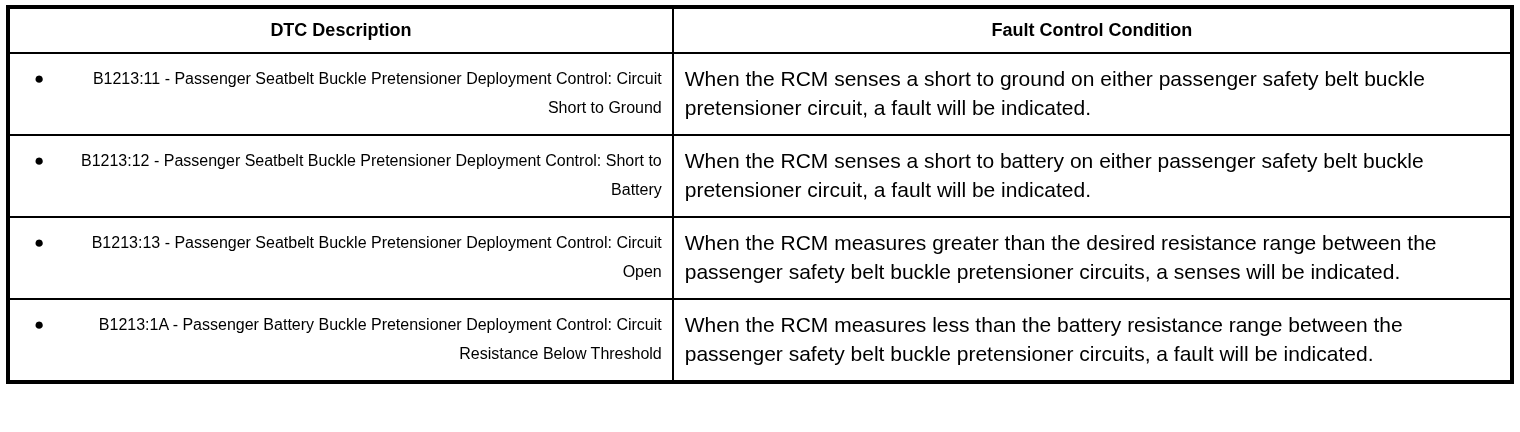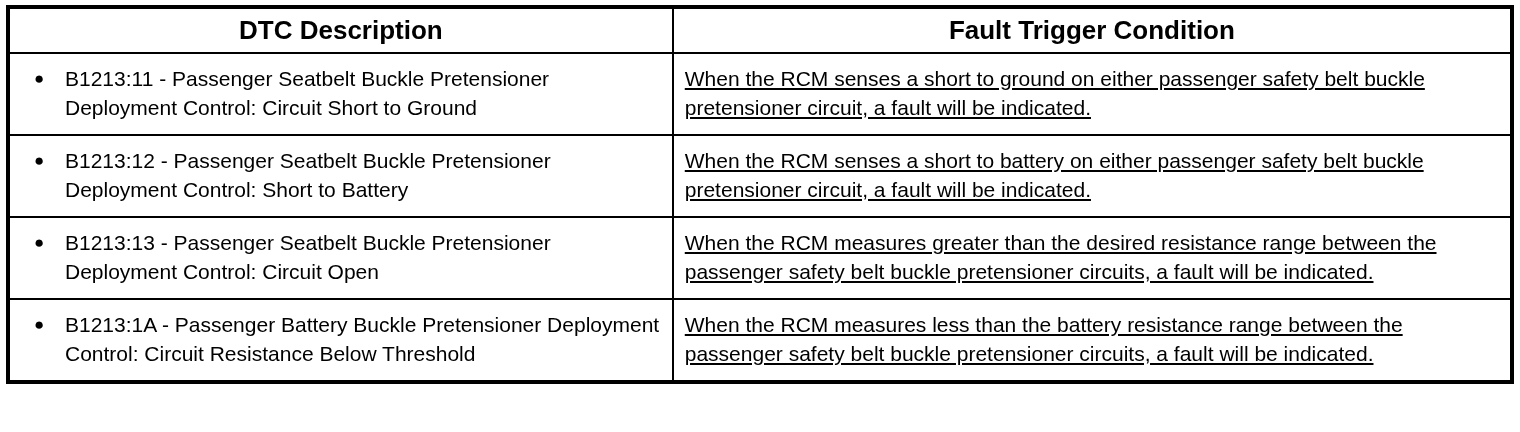--- a/index.html
+++ b/index.html
@@ -27,64 +27,64 @@
   }
   table.dtc-table th,
   table.dtc-table td {
     border: 2px solid #000000;
     vertical-align: top;
     overflow: hidden;
   }
   col.col-dtc { width: 44.2%; }
   col.col-cond { width: 55.8%; }
   th.hdr-cell {
-    font-size: 26px;
+    font-size: 18px;
     font-weight: bold;
     text-align: center;
     vertical-align: middle;
     padding: 8px 6px 9px 6px;
     line-height: 26px;
   }
   td.dtc-cell {
     padding: 10px 10px 12px 24px;
   }
   .bullet-line {
     display: flex;
     align-items: flex-start;
   }
   .bullet {
     flex: 0 0 31px;
     font-size: 17px;
     line-height: 29px;
   }
   .dtc-text {
     flex: 1 1 auto;
-    font-size: 21px;
+    font-size: 16px;
     line-height: 29px;
+    text-align: right;
   }
   td.cond-cell {
     padding: 10px 14px 12px 11px;
     font-size: 21px;
     line-height: 29px;
-    text-decoration: underline;
   }
 </style>
 </head>
 <body>
 
 <div class="table-wrap">
   <table class="dtc-table">
     <colgroup>
       <col class="col-dtc">
       <col class="col-cond">
     </colgroup>
     <thead>
       <tr>
         <th class="hdr-cell">DTC Description</th>
-        <th class="hdr-cell">Fault Trigger Condition</th>
+        <th class="hdr-cell">Fault Control Condition</th>
       </tr>
     </thead>
     <tbody>
   <tr>
     <td class="dtc-cell">
       <div class="bullet-line">
         <span class="bullet">●</span>
         <span class="dtc-text">B1213:11 - Passenger Seatbelt Buckle Pretensioner Deployment Control: Circuit Short to Ground</span>
       </div>
     </td>
@@ -101,21 +101,21 @@
     <td class="cond-cell">When the RCM senses a short to battery on either passenger safety belt buckle pretensioner circuit, a fault will be indicated.</td>
   </tr>
 
   <tr>
     <td class="dtc-cell">
       <div class="bullet-line">
         <span class="bullet">●</span>
         <span class="dtc-text">B1213:13 - Passenger Seatbelt Buckle Pretensioner Deployment Control: Circuit Open</span>
       </div>
     </td>
-    <td class="cond-cell">When the RCM measures greater than the desired resistance range between the passenger safety belt buckle pretensioner circuits, a fault will be indicated.</td>
+    <td class="cond-cell">When the RCM measures greater than the desired resistance range between the passenger safety belt buckle pretensioner circuits, a senses will be indicated.</td>
   </tr>
 
   <tr>
     <td class="dtc-cell">
       <div class="bullet-line">
         <span class="bullet">●</span>
         <span class="dtc-text">B1213:1A - Passenger Battery Buckle Pretensioner Deployment Control: Circuit Resistance Below Threshold</span>
       </div>
     </td>
     <td class="cond-cell">When the RCM measures less than the battery resistance range between the passenger safety belt buckle pretensioner circuits, a fault will be indicated.</td>

